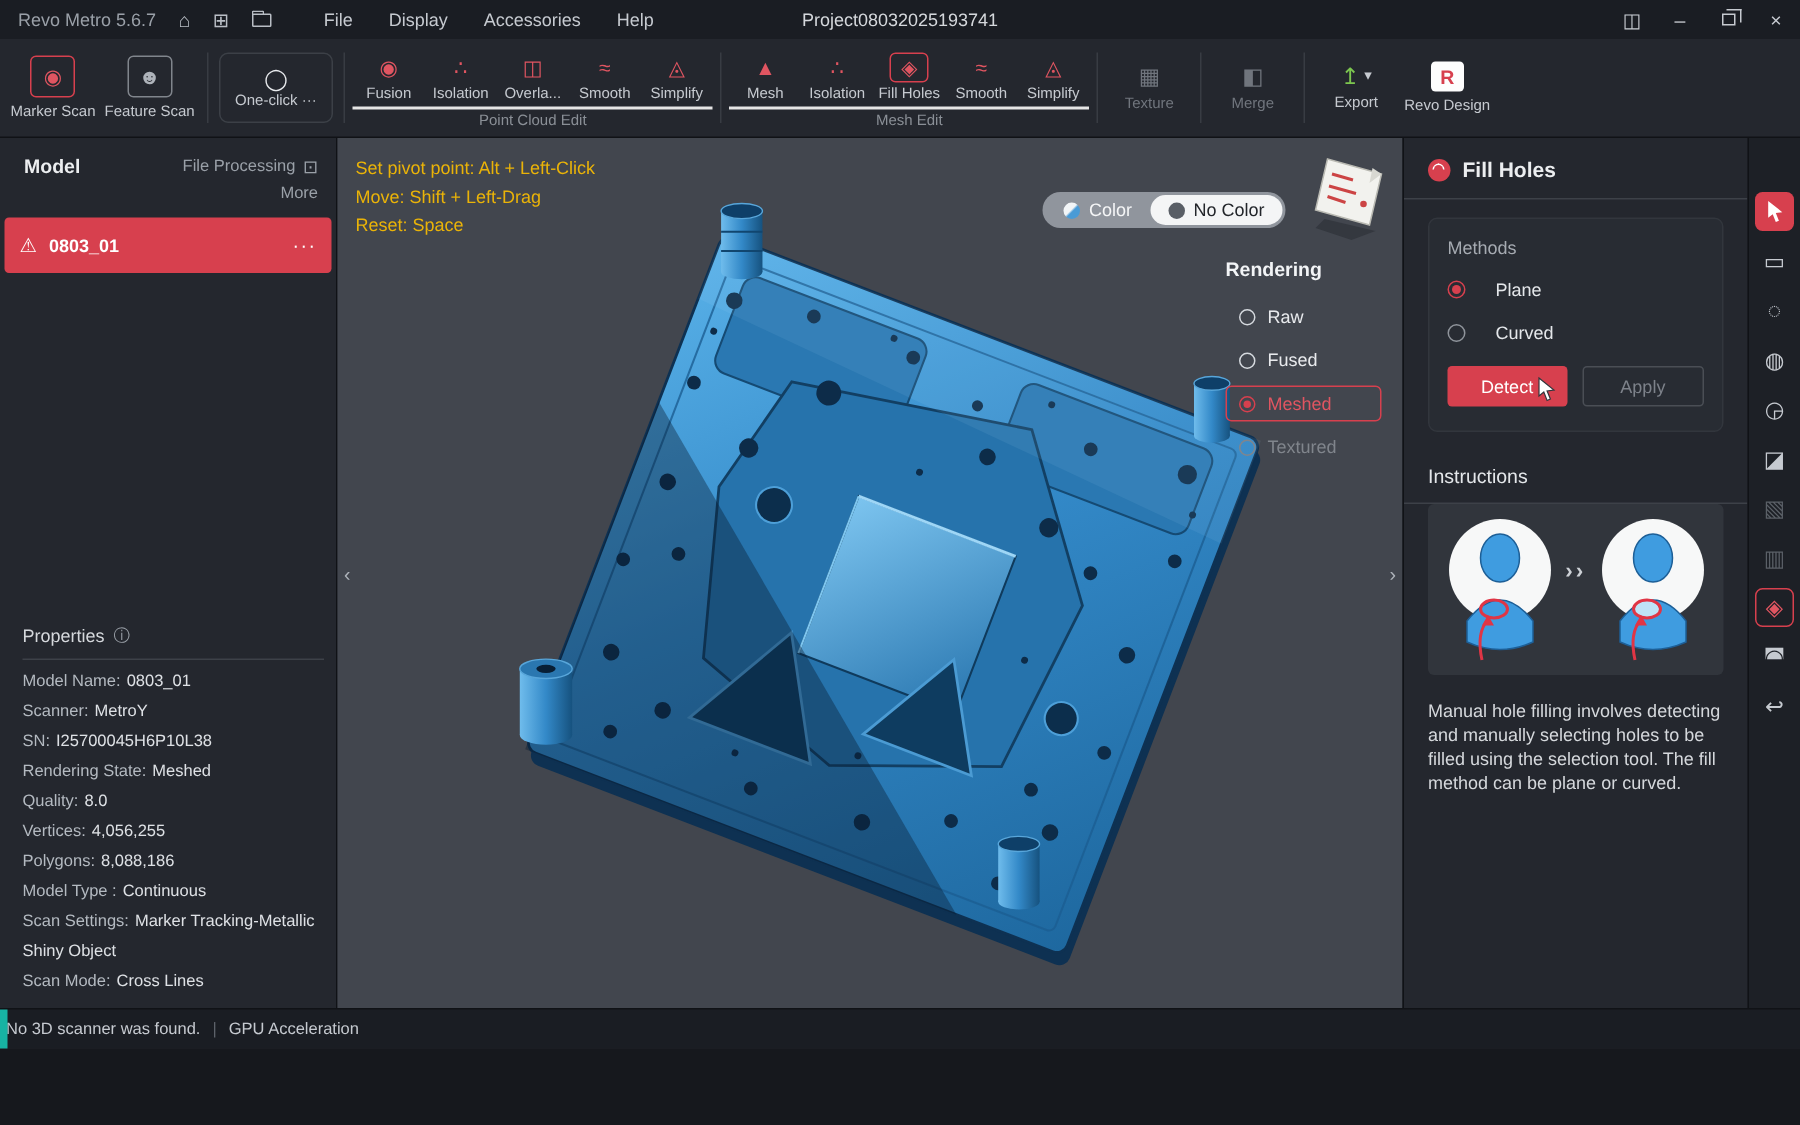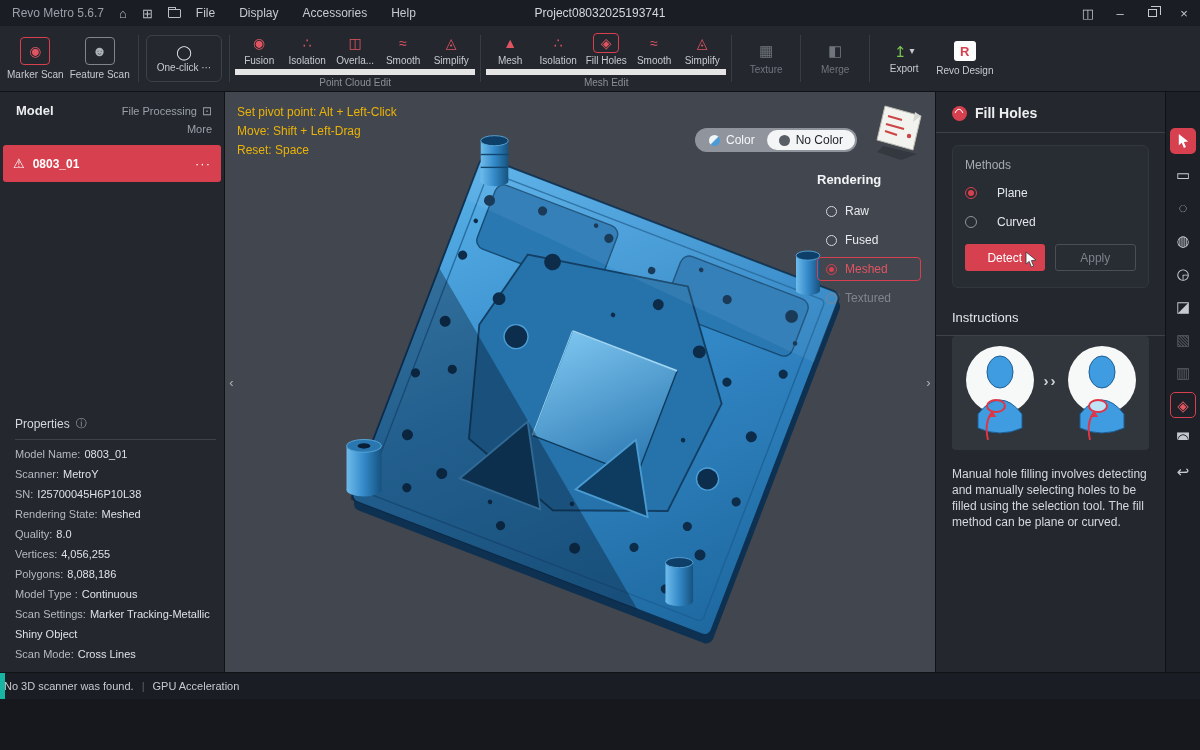--- a/index.html
+++ b/index.html
@@ -9,21 +9,21 @@
 
   
   .titlebar{position:absolute;top:0;left:0;right:0;height:26px;background:#1a1d23;
     display:flex;align-items:center;color:#b9bec5;font-size:12px;z-index:20}
   .tb-left{display:flex;align-items:center;gap:15px;padding-left:12px;z-index:2}
   .tb-title{color:#9aa0a8}
   .tb-ico{font-size:13px;color:#b9bec5;cursor:pointer;line-height:1}
   .folder-ico{width:13px;height:9px;border:1px solid #b9bec5;border-radius:1px;position:relative;display:inline-block}
   .folder-ico::before{content:"";position:absolute;top:-3px;left:-1px;width:6px;height:2px;
     border:1px solid #b9bec5;border-bottom:none;border-radius:1px 1px 0 0}
-  .tb-menus{display:flex;gap:24px;}
+  .tb-menus{display:flex;gap:24px;margin-left:20px}
   .tb-menu{cursor:pointer;color:#c6cad0}
   .tb-project{position:absolute;left:0;right:0;text-align:center;color:#d5d8dc;pointer-events:none}
   .tb-right{margin-left:auto;display:flex;align-items:center;z-index:2}
   .winbtn{width:32px;height:26px;display:flex;align-items:center;justify-content:center;
     color:#c6cad0;cursor:pointer;font-size:13px}
   .restore-ico{width:9px;height:8px;border:1px solid #c6cad0;position:relative}
   .restore-ico::before{content:"";position:absolute;left:2px;top:-4px;width:9px;height:8px;
     border:1px solid #c6cad0;border-left:none;border-bottom:none}
 
   
@@ -35,21 +35,21 @@
   .tbtn .tl{font-size:10px;color:#c6cad0;white-space:nowrap}
   .scanbtn .box{width:30px;height:28px;border:1px solid #d7404e;border-radius:4px;
     display:flex;align-items:center;justify-content:center;font-size:14px;color:#e05561}
   .scanbtn.gray .box{border-color:#80858c;color:#aeb3ba}
   .oneclick{border:1px solid #3c4047;border-radius:6px;margin:9px 2px;display:flex;flex-direction:column;
     align-items:center;justify-content:center;gap:3px;padding:2px 10px;cursor:pointer;flex:none}
   .oneclick .ti{font-size:14px;color:#e9ebee;line-height:1}
   .oneclick .tl{font-size:10px;color:#c6cad0;white-space:nowrap}
   .tgroup{display:flex;flex-direction:column;justify-content:center;flex:none;padding-top:4px}
   .tgroup .row{display:flex;align-items:flex-start}
-  .tgroup .glabel{font-size:10px;color:#8a8f96;text-align:center;border-top:6px solid #e5e5e5;
+  .tgroup .glabel{font-size:10px;color:#8a8f96;text-align:center;border-top:2px solid #e5e5e5;
     margin-top:3px;padding-top:2px}
   .gitem{display:flex;flex-direction:column;align-items:center;gap:2px;width:48px;cursor:pointer}
   .gitem .ibox{display:flex;align-items:center;justify-content:center;width:26px;height:20px;border-radius:4px}
   .gitem.active .ibox{border:1px solid #d7404e}
   .gitem .ti{font-size:14px;color:#e05561;line-height:1}
   .gitem .tl{font-size:10px;color:#c6cad0;white-space:nowrap}
   .tbtn.disabled .ti,.tbtn.disabled .tl{color:#70757d}
   .tbtn.disabled .ti{font-size:15px}
   .exp-wrap{display:flex;align-items:center;gap:3px}
   .exp-arrow{font-size:15px;color:#7cc64f;line-height:1}

